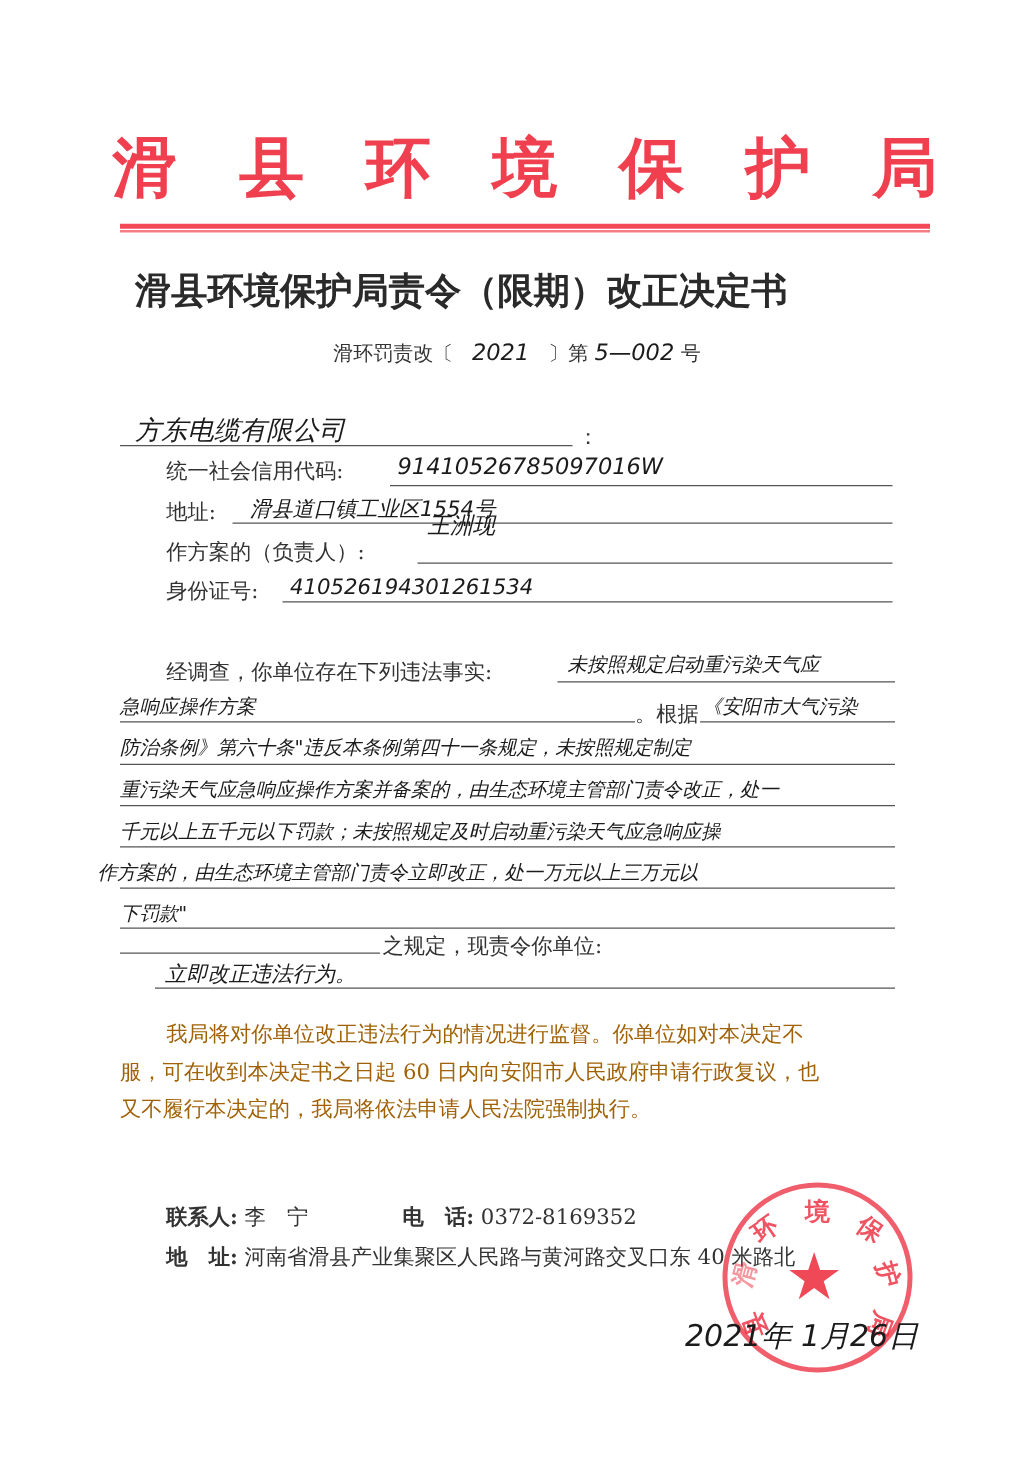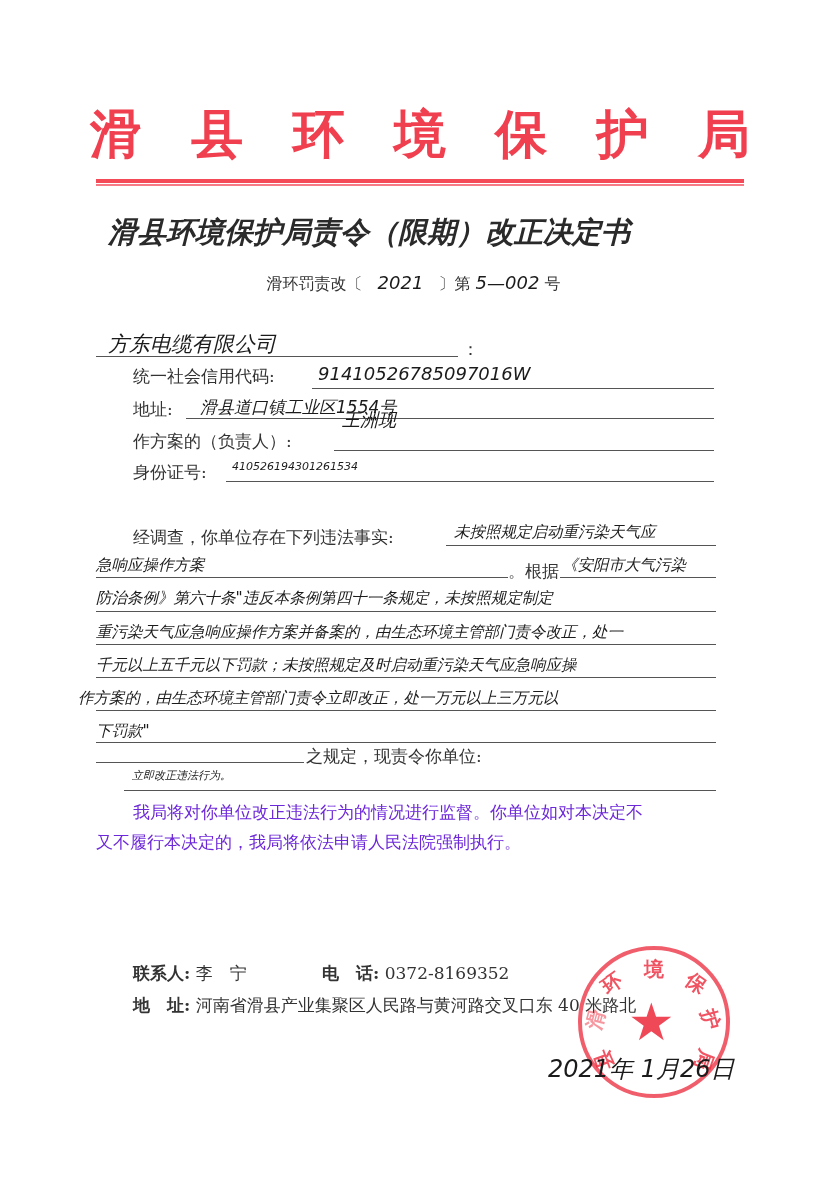--- a/index.html
+++ b/index.html
@@ -3,26 +3,26 @@
 <meta charset="utf-8">
 <style>
   html, body { margin: 0; padding: 0; background: #ffffff; }
   body { width: 827px; height: 1178px; position: relative; overflow: hidden;
          font-family: "DejaVu Serif", "Liberation Serif", serif; color: #222; }
   .abs { position: absolute; }
   .letterhead { left: 90px; top: 100px; width: 660px; display: flex; justify-content: space-between;
                 font-family: "DejaVu Serif", serif; font-weight: bold; font-size: 52px; color: #f0404f; letter-spacing: 0; }
   .rule-thick { left: 96px; top: 179px; width: 648px; height: 4px; background: #f44a58; }
   .rule-thin { left: 96px; top: 184px; width: 648px; height: 1.5px; background: #f77b86; }
-  .doc-title { left: 0; width: 738px; top: 213px; text-align: center; font-size: 29px; font-weight: bold; color: #2a2a2a; font-style: italic; }
+  .doc-title { left: 0; width: 738px; top: 213px; text-align: center; font-size: 29px; font-weight: bold; color: #2a2a2a; }
   .doc-number { left: 0; width: 827px; top: 272px; text-align: center; font-size: 16px; color: #333; }
   .hand { font-family: "DejaVu Sans", sans-serif; font-style: italic; color: #1b1b1b; }
   .line { position: absolute; height: 1px; background: #555; }
   .lbl { font-size: 17px; color: #333; }
-  .body-text { font-size: 17px; line-height: 30px; color: #6d28d9; }
+  .body-text { font-size: 17px; line-height: 30px; color: #a16207; margin-top: 16px; }
   .hand-line { position: absolute; font-size: 15.5px; white-space: nowrap; }
   .bold { font-weight: bold; }
   .stamp { left: 578px; top: 946px; width: 152px; height: 152px; border: 4px solid rgba(236,40,58,0.75);
            border-radius: 50%; box-sizing: border-box; }
   .stamp-text { position: absolute; color: rgba(236,40,58,0.8); font-size: 20px; font-weight: bold; }
   .stamp-star { position: absolute; left: 46px; top: 46px; font-size: 52px; color: rgba(236,40,58,0.85); line-height: 1; }
 </style>
 </head>
 <body>
 
@@ -57,21 +57,21 @@
 
 <div class="abs lbl" style="left:133px;top:398px;">地址:</div>
 <div class="abs hand" style="left:200px;top:396px;font-size:17px;">滑县道口镇工业区1554号</div>
 <div class="line" style="left:186px;top:418px;width:528px;"></div>
 
 <div class="abs lbl" style="left:133px;top:430px;">作方案的（负责人）:</div>
 <div class="abs hand" style="left:342px;top:408px;font-size:18px;text-align:center;">王洲现</div>
 <div class="line" style="left:334px;top:450px;width:380px;"></div>
 
 <div class="abs lbl" style="left:133px;top:461px;">身份证号:</div>
-<div class="abs hand" style="left:232px;top:460px;font-size:11px;">410526194301261534</div>
+<div class="abs hand" style="left:232px;top:460px;font-size:17px;">410526194301261534</div>
 <div class="line" style="left:226px;top:481px;width:488px;"></div>
 
 <div class="abs lbl" style="left:133px;top:526px;">经调查，你单位存在下列违法事实:</div>
 <div class="hand-line hand" style="left:454px;top:522px;">未按照规定启动重污染天气应</div>
 <div class="line" style="left:446px;top:545px;width:270px;"></div>
 
 <div class="hand-line hand" style="left:96px;top:555px;">急响应操作方案</div>
 <div class="line" style="left:96px;top:577px;width:412px;"></div>
 <div class="abs lbl" style="left:508px;top:560px;">。根据</div>
 <div class="hand-line hand" style="left:562px;top:555px;">《安阳市大气污染</div>
@@ -84,25 +84,26 @@
 <div class="hand-line hand" style="left:96px;top:655px;">千元以上五千元以下罚款；未按照规定及时启动重污染天气应急响应操</div>
 <div class="line" style="left:96px;top:677px;width:620px;"></div>
 <div class="hand-line hand" style="left:78px;top:688px;">作方案的，由生态环境主管部门责令立即改正，处一万元以上三万元以</div>
 <div class="line" style="left:96px;top:710px;width:620px;"></div>
 <div class="hand-line hand" style="left:96px;top:721px;">下罚款"</div>
 <div class="line" style="left:96px;top:742px;width:620px;"></div>
 
 <div class="line" style="left:96px;top:762px;width:208px;"></div>
 <div class="abs lbl" style="left:306px;top:745px;">之规定，现责令你单位:</div>
 
-<div class="hand-line hand" style="left:132px;top:768px;font-size:11px;">立即改正违法行为。</div>
+<div class="hand-line hand" style="left:132px;top:768px;font-size:17px;">立即改正违法行为。</div>
 <div class="line" style="left:124px;top:790px;width:592px;"></div>
 
 <div class="abs body-text" style="left:96px;top:797px;width:640px;">
   <div style="padding-left:37px;">我局将对你单位改正违法行为的情况进行监督。你单位如对本决定不</div>
+  <div>服，可在收到本决定书之日起 60 日内向安阳市人民政府申请行政复议，也</div>
   <div>又不履行本决定的，我局将依法申请人民法院强制执行。</div>
 </div>
 
 <div class="abs lbl" style="left:133px;top:962px;">
   <span class="bold">联系人:</span>
   <span>李　宁</span>
 </div>
 <div class="abs lbl" style="left:322px;top:962px;">
   <span class="bold">电　话:</span>
   <span>0372-8169352</span>

